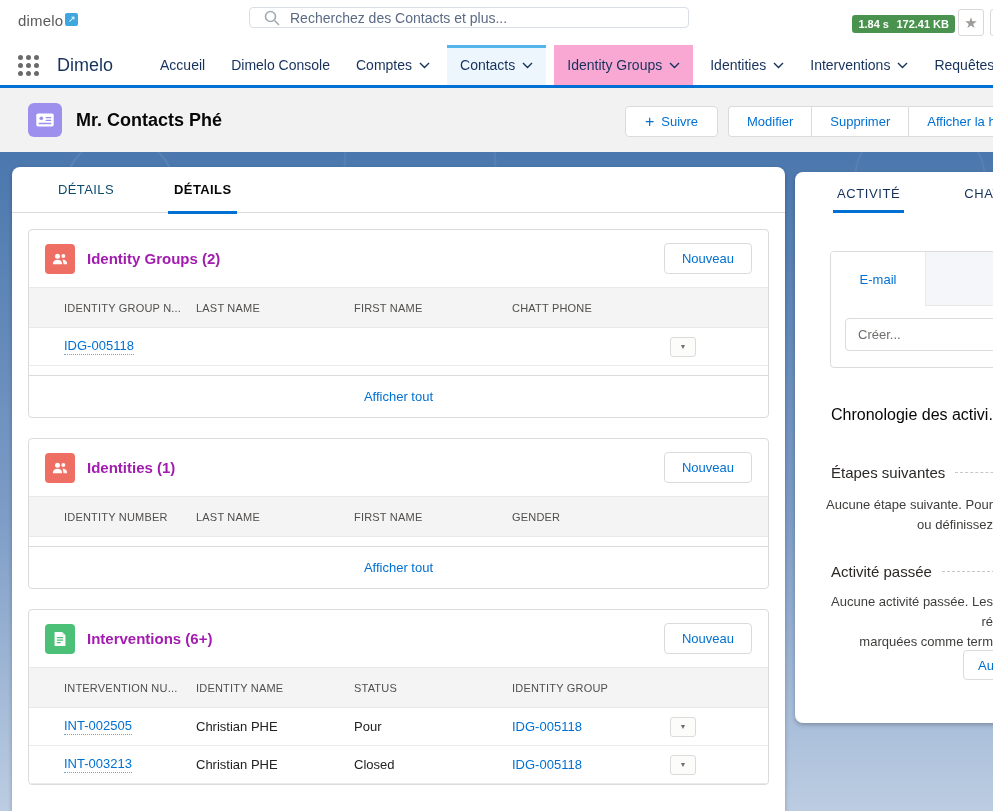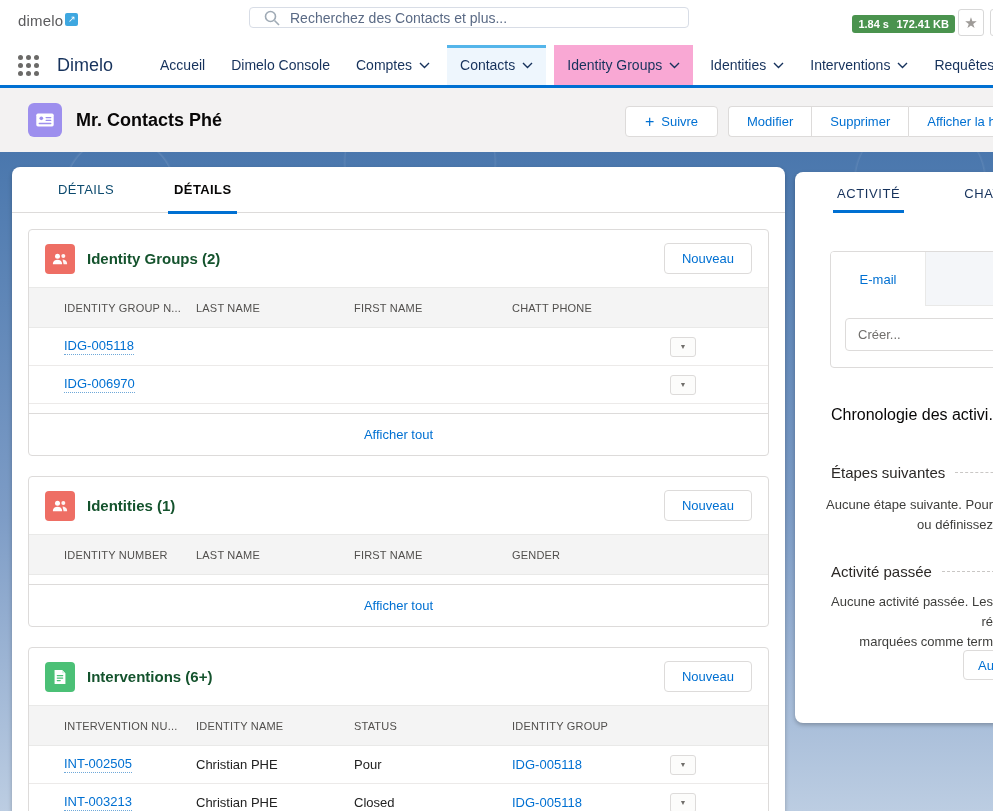--- a/index.html
+++ b/index.html
@@ -74,21 +74,21 @@
   .record-tabs { display:flex; height:46px; align-items:stretch; padding-left:40px;
                  border-bottom:1px solid #dddbda; }
   .rtab { display:flex; align-items:center; padding:0 6px; margin-right:48px; font-size:13px;
           letter-spacing:.4px; color:#0c4a6e; cursor:pointer; border-bottom:3px solid transparent; margin-bottom:-2px; }
   .rtab.active { color:#080707; font-weight:bold; border-bottom-color:#0070d2; }
   .related-card { margin:16px 16px 20px 16px; border:1px solid #dddbda; border-radius:4px; overflow:hidden; }
   .rc-header { display:flex; align-items:center; gap:12px; padding:13px 16px; }
   .rc-icon { width:30px; height:30px; border-radius:4px; flex:none;
              display:flex; align-items:center; justify-content:center; }
   .rc-icon.red { background:#ee6e64; } .rc-icon.green { background:#4bc076; }
-  .rc-title { font-size:15px; font-weight:bold; color:#14532d; }
+  .rc-title { font-size:15px; font-weight:bold; color:#a21caf; }
   .btn-nouveau { margin-left:auto; height:31px; padding:0 17px; background:#fff; border:1px solid #dddbda;
                  border-radius:4px; color:#0070d2; font-size:13px; cursor:pointer;
                  font-family:"Liberation Sans",sans-serif; }
   .tbl-head, .tbl-row { display:grid; grid-template-columns:132px 158px 158px 158px 44px 1fr;
                         align-items:center; padding-left:35px; padding-right:10px; }
   .tbl-head { height:41px; background:#f4f4f4; border-top:1px solid #e9e9e8; border-bottom:1px solid #e9e9e8; }
   .tbl-head span { font-size:11px; color:#514f4d; letter-spacing:.2px; white-space:nowrap; overflow:hidden; }
   .tbl-row { height:38px; border-bottom:1px solid #eceae9; font-size:13px; color:#222; }
   .lnk { color:#0070d2; text-decoration:none; cursor:pointer; }
   .lnk.dotted { border-bottom:1px dotted #6ea8d9; padding-bottom:1px; }
@@ -265,30 +265,20 @@
     <div class="tbl-row">
       <div class="cell"><a class="lnk dotted">IDG-005118</a></div>
       <div class="cell"></div>
       <div class="cell"></div>
       <div class="cell"></div>
       <div class="dd-btn">
         <span>▼</span>
       </div>
         <div></div>
     </div>
-    <div class="tbl-row">
-      <div class="cell"><a class="lnk dotted">IDG-006970</a></div>
-      <div class="cell"></div>
-      <div class="cell"></div>
-      <div class="cell"></div>
-      <div class="dd-btn">
-        <span>▼</span>
-      </div>
-        <div></div>
-    </div>
     <div class="tbl-spacer"></div>
     <div class="tbl-footer">
       <a class="lnk">Afficher tout</a>
     </div>
   </div>
 
   <div class="related-card">
     <div class="rc-header">
       <div class="rc-icon red">
         <svg width="20" height="20" viewBox="0 0 24 24" fill="#fff">

